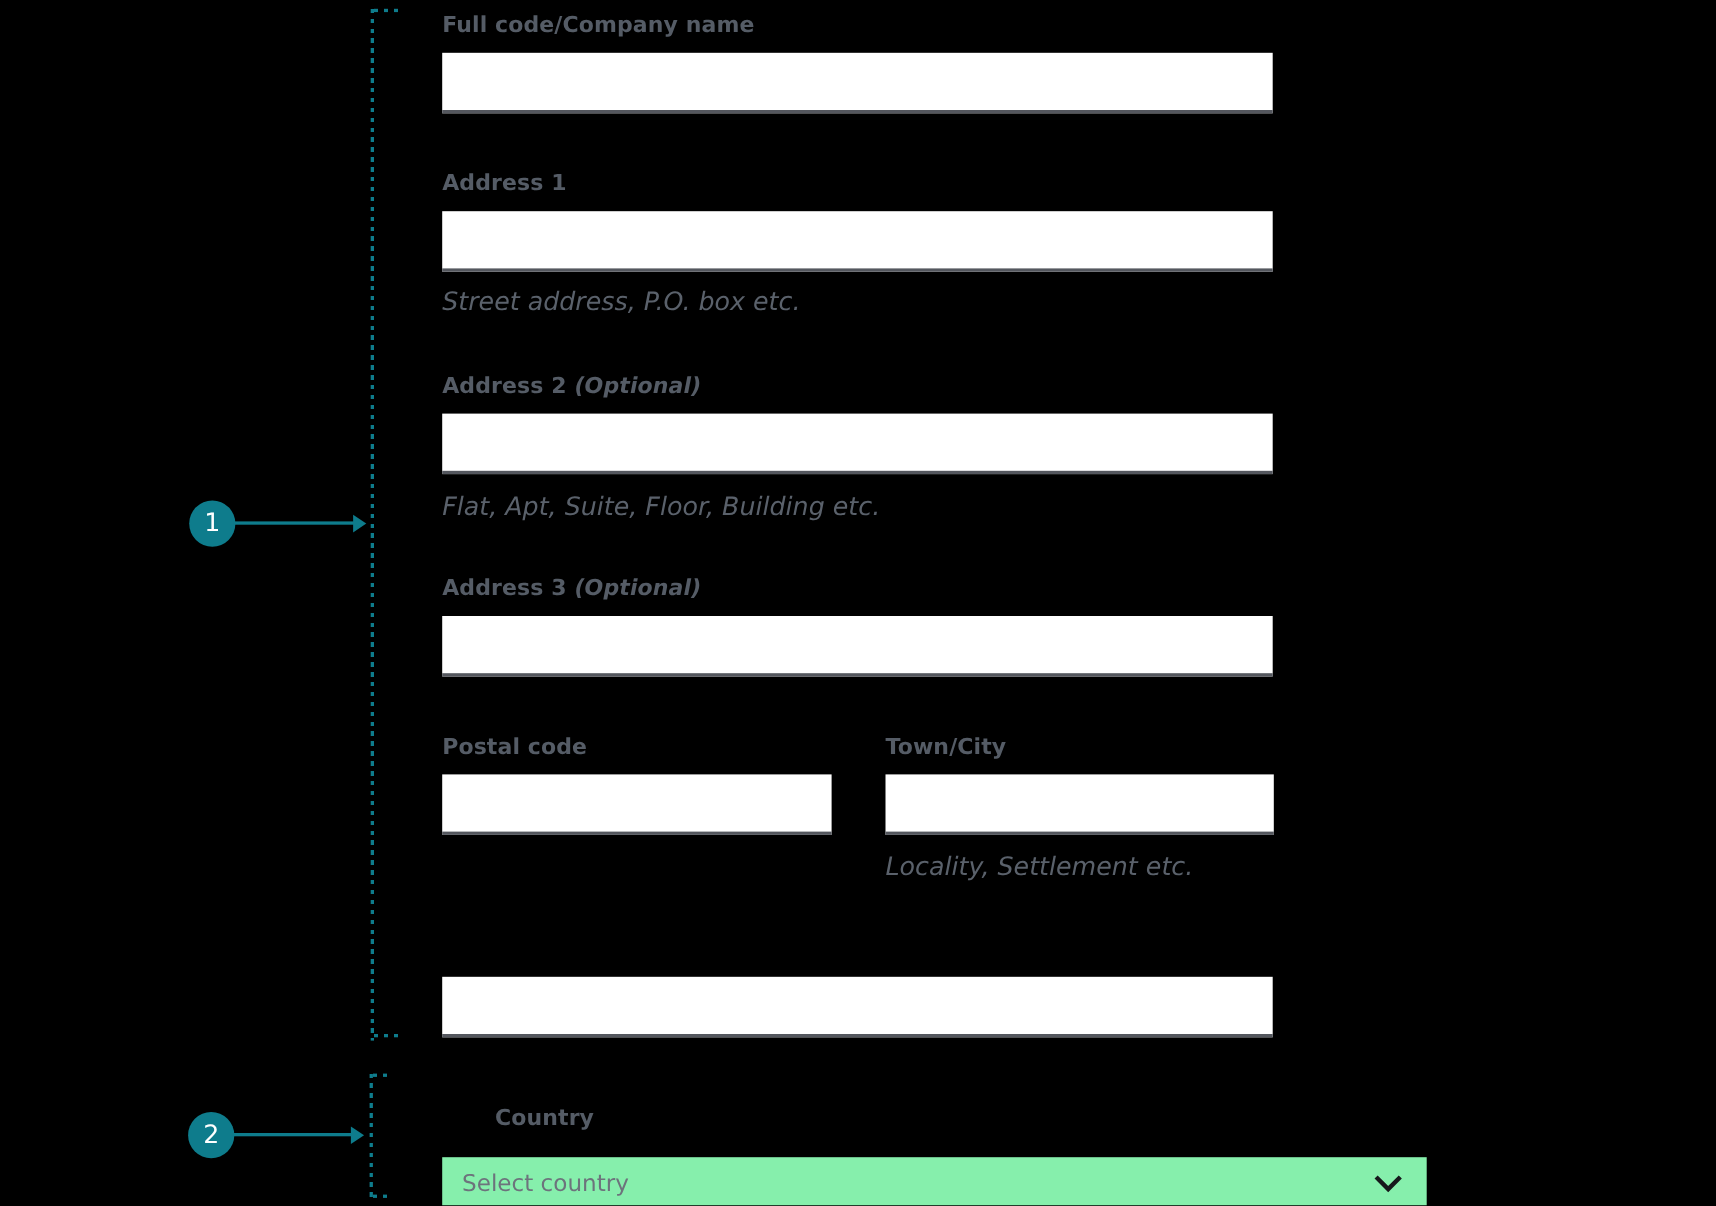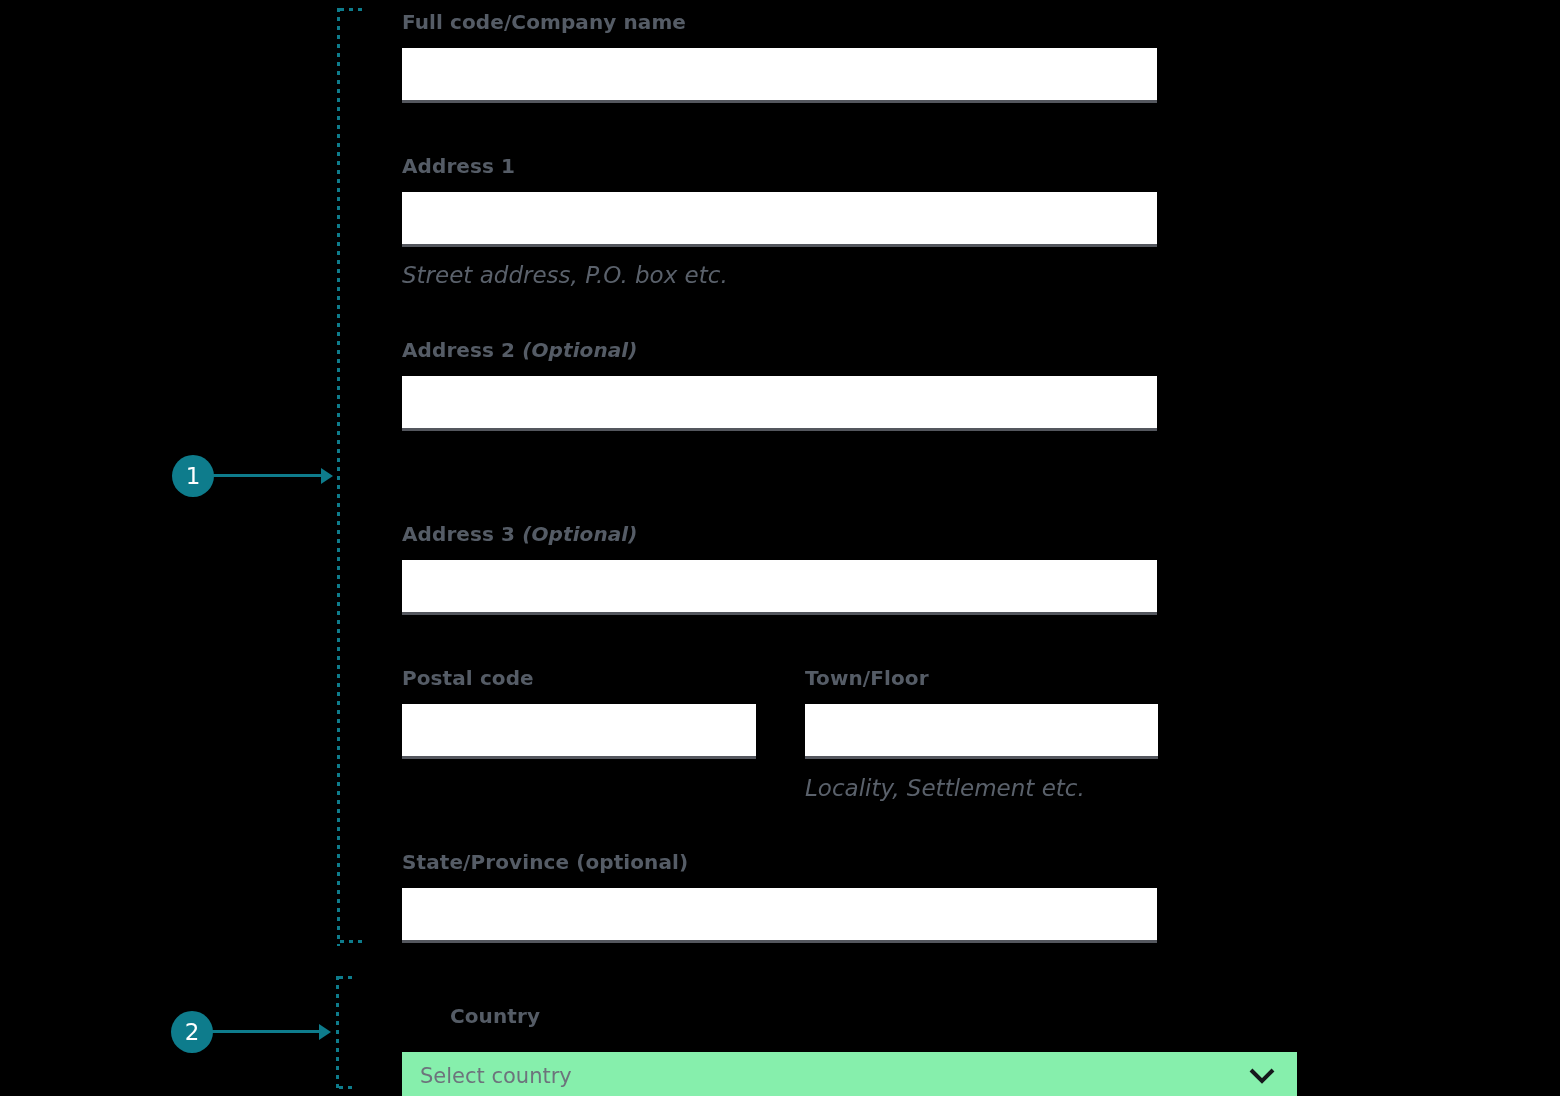--- a/index.html
+++ b/index.html
@@ -148,40 +148,38 @@
     <span>Address 1</span>
   </div>
   <input class="text-input" style="top: 192px;" type="text" value="">
   <div class="hint" style="top:262px;">Street address, P.O. box etc.</div>
 
   <div class="field-label" style="top:338px;">
     <span>Address 2</span>
     <span class="label-suffix">(Optional)</span>
   </div>
   <input class="text-input" style="top: 376px;" type="text" value="">
+  <div class="hint" style="top:448px;">Flat, Apt, Suite, Floor, Building etc.</div>
 
   <div class="field-label" style="top:522px;">
     <span>Address 3</span>
     <span class="label-suffix">(Optional)</span>
   </div>
   <input class="text-input" style="top: 560px;" type="text" value="">
 
   <div class="field-label" style="top:666px;">
     <span>Postal code</span>
   </div>
   <div class="field-label" style="left:805px; top:666px;">
-    <span>Town/Floor</span>
+    <span>Town/City</span>
   </div>
   <input class="text-input half-left" style="top: 704px;" type="text" value="">
   <input class="text-input half-right" style="top: 704px;" type="text" value="">
   <div class="hint" style="left:805px; top:775px;">Locality, Settlement etc.</div>
 
-  <div class="field-label" style="top:850px;">
-    <span>State/Province (optional)</span>
-  </div>
   <input class="text-input" style="top: 888px;" type="text" value="">
 
   <div class="field-label" style="top:1004px;margin-left:48px;">
     <span>Country</span>
   </div>
   <div class="select-box">
     <span class="placeholder">Select country</span>
     <span style="display:flex; align-items:center;">
       <svg width="26" height="16" viewBox="0 0 26 16">
         <polyline points="2,2 13,13 24,2" fill="none" stroke="#16181c" stroke-width="4" stroke-linecap="butt"></polyline>

